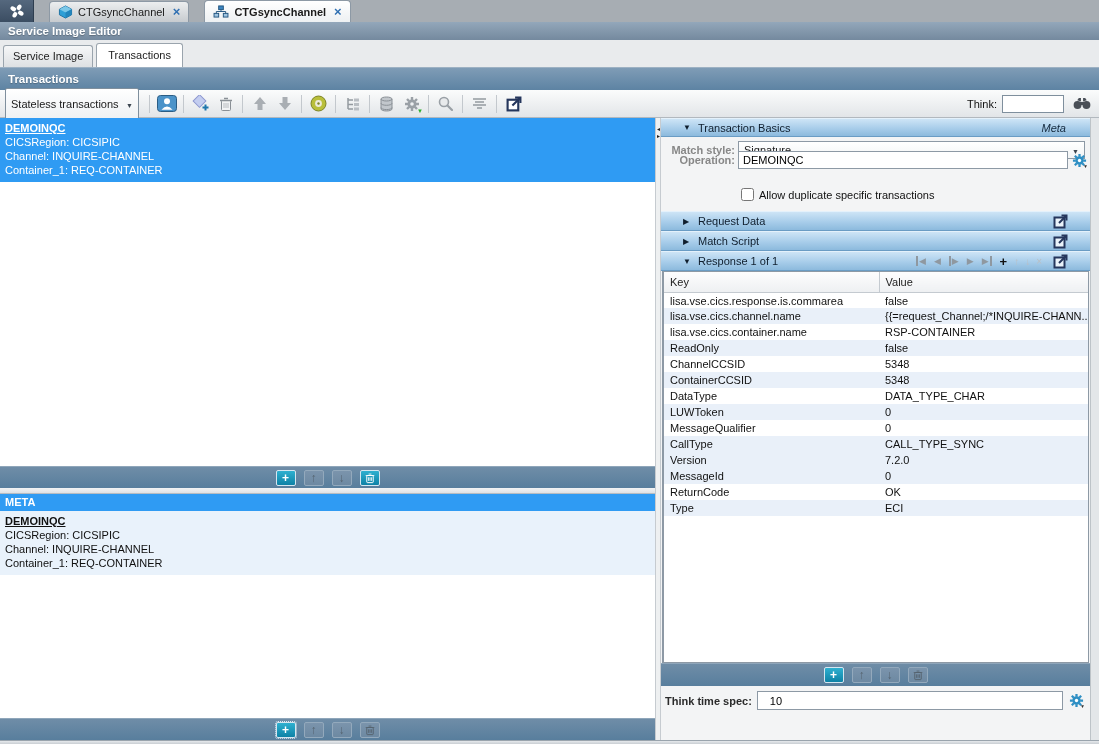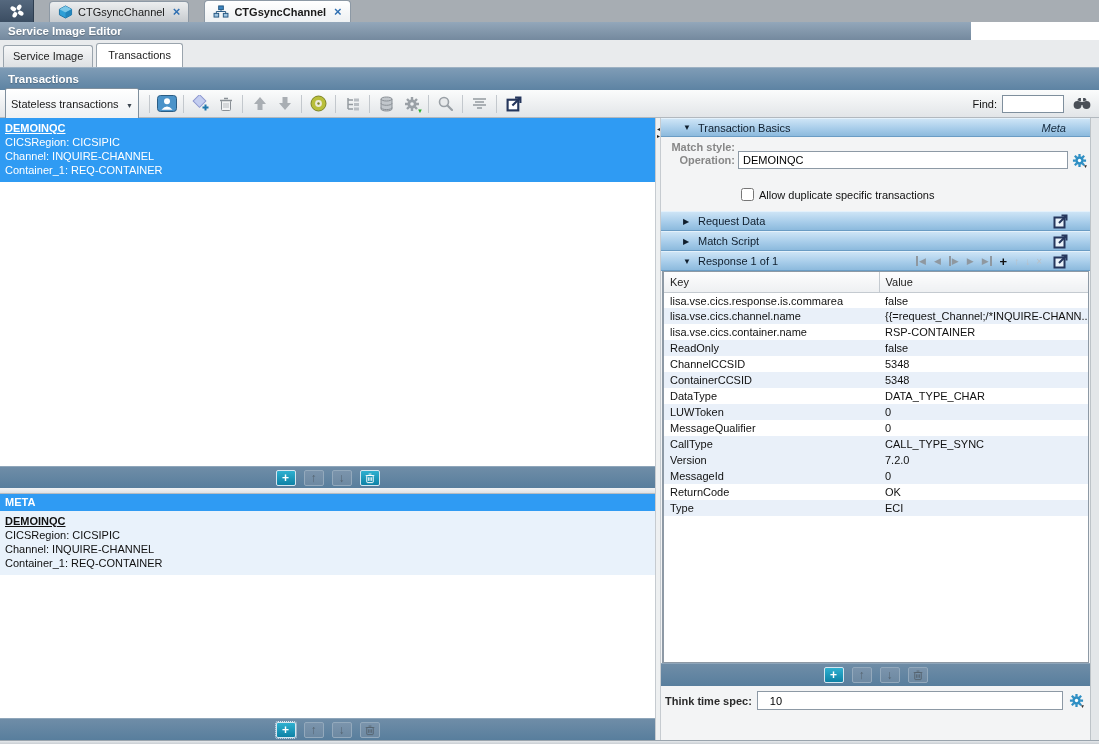--- a/index.html
+++ b/index.html
@@ -10,21 +10,21 @@
   
   .tabbar { position:absolute; top:0; left:0; width:1099px; height:22px; background:#a7adb3; display:flex; align-items:flex-end; }
   .logo-box { width:34px; height:22px; background:linear-gradient(#55687e,#3b4d62); display:flex; align-items:center; justify-content:center; border-right:1px solid #2e3e50; }
   .doc-tab { height:21px; display:flex; align-items:center; padding:0 8px; margin-left:15px; background:linear-gradient(#eceeef,#c7cbcf); border:1px solid #8d99a5; border-bottom:none; border-radius:4px 4px 0 0; cursor:default; }
   .doc-tab.active { background:linear-gradient(#ffffff,#edf0f2); font-weight:bold; height:22px; }
   .doc-tab .tab-label { margin:0 4px 0 5px; }
   .icon-close { color:#2f6fb2; font-weight:bold; font-size:13px; line-height:10px; margin-left:4px; cursor:pointer; }
   .icon-close::before { content:"×"; }
 
   
-  .app-title { position:absolute; top:22px; left:0; width:971px; height:18px; background:linear-gradient(#93a7ba,#74899e); color:#fff; font-weight:bold; font-size:11.5px; line-height:18px; padding-left:8px; border-bottom:1px solid #5d7License489; text-shadow:0 1px 1px rgba(0,0,0,.25); }
+  .app-title { position:absolute; top:22px; left:0; width:1099px; height:18px; background:linear-gradient(#93a7ba,#74899e); color:#fff; font-weight:bold; font-size:11.5px; line-height:18px; padding-left:8px; border-bottom:1px solid #5d7License489; text-shadow:0 1px 1px rgba(0,0,0,.25); }
 
   
   .etabs { position:absolute; top:40px; left:0; width:1099px; height:27px; background:#e9ebed; display:flex; align-items:flex-end; padding-left:3px; }
   .etab { padding:4px 9px 5px; margin-right:3px; background:linear-gradient(#f6f7f8,#dde0e3); border:1px solid #9aa4ad; border-bottom:none; border-radius:3px 3px 0 0; color:#222; cursor:pointer; }
   .etab.active { background:#fff; padding:5px 11px 6px; }
 
   
   .trans-header { position:absolute; top:67px; left:0; width:1099px; height:23px; background:linear-gradient(#7f9cb6,#5d83a3); border-top:1px solid #9db1c3; color:#fff; font-weight:bold; font-size:11.5px; display:flex; align-items:center; padding-left:8px; text-shadow:0 1px 1px rgba(0,0,0,.25); }
 
   
@@ -289,21 +289,21 @@
     <div class="tsep"></div>
     <div class="tbtn">
       <span>
         <svg width="16" height="16" viewBox="0 0 15 15">
             <rect x="1.5" y="3.5" width="10" height="10" fill="#fff" stroke="#25365c" stroke-width="2"></rect>
             <path d="M6 9 L13 2 M8.5 1.5 h5 V6.5" fill="none" stroke="#25365c" stroke-width="2"></path>
           </svg>
       </span>
     </div>
     <div class="find-wrap">
-      <span class="find-label">Find:</span>
+      <span class="find-label">Think:</span>
       <input class="find-input" type="text" value="" style="">
       <span class="binoc">
         <svg width="18" height="13" viewBox="0 0 17 12">
             <path d="M4 3 L5.5 0.8 h2 V4 M13 3 L11.5 0.8 h-2 V4" fill="#4a4f57"></path>
             <rect x="6.5" y="4.5" width="4" height="3" fill="#4a4f57"></rect>
             <circle cx="4.3" cy="7.4" r="3.7" fill="#4a4f57"></circle>
             <circle cx="12.7" cy="7.4" r="3.7" fill="#4a4f57"></circle>
           </svg>
       </span>
     </div>
@@ -380,20 +380,24 @@
 
       <div class="sec-header">
         <span class="tri open"></span>
         <span>Transaction Basics</span>
         <span class="meta-badge">Meta</span>
       </div>
 
       <div class="basics-body">
         <div class="frow" style="top:4px;">
           <span class="flabel">Match style:</span>
+          <span class="dd-field">
+            <span>Signature</span>
+            <span class="dd-caret"></span>
+          </span>
         </div>
         <div class="frow" style="top:14px;">
           <span class="flabel">Operation:</span>
           <input class="op-input" type="text" value="DEMOINQC" style="">
           <span class="gear-wrap">
             <span>
               <svg width="15" height="15" viewBox="0 0 16 16">
                   <g stroke="#2e8fc4" stroke-width="2.4">
                     <path d="M8 1 v3 M8 12 v3 M1 8 h3 M12 8 h3 M3 3 l2.1 2.1 M10.9 10.9 L13 13 M13 3 l-2.1 2.1 M5.1 10.9 L3 13"></path>
                   </g>

